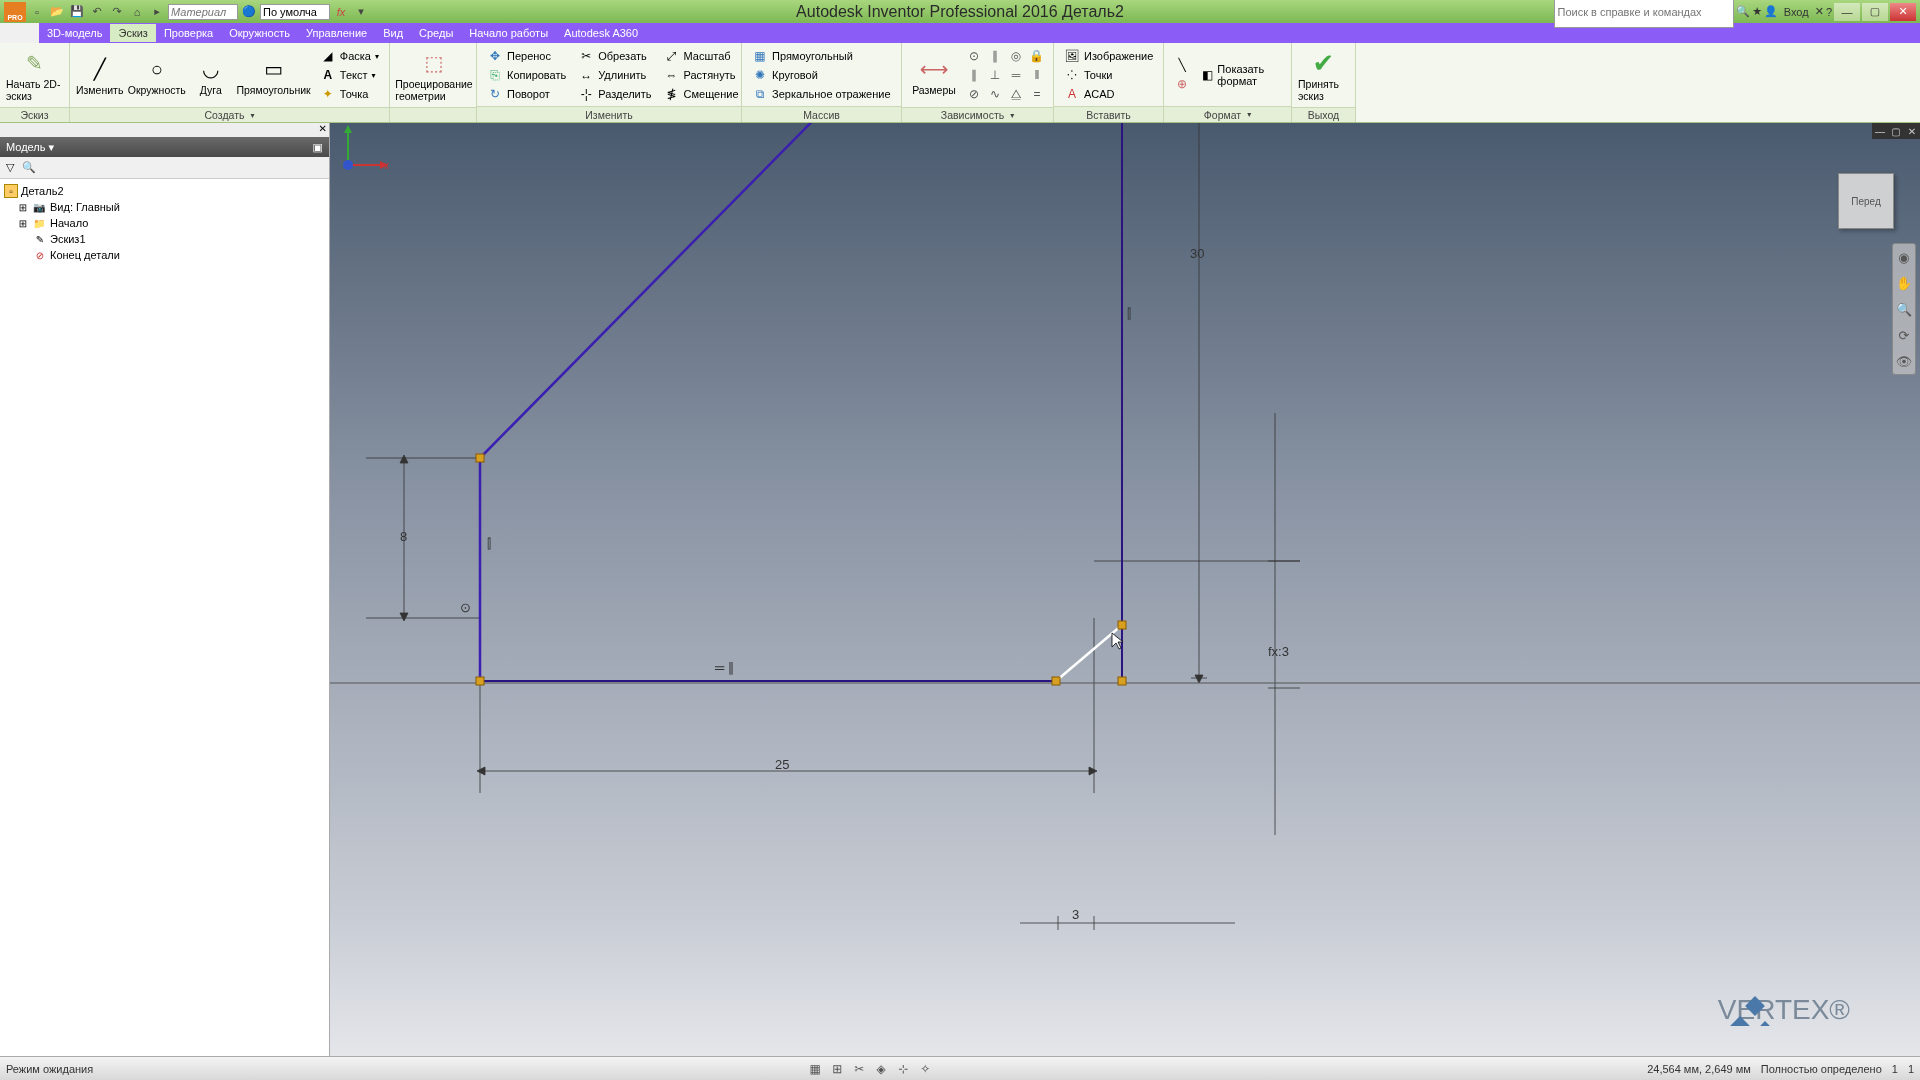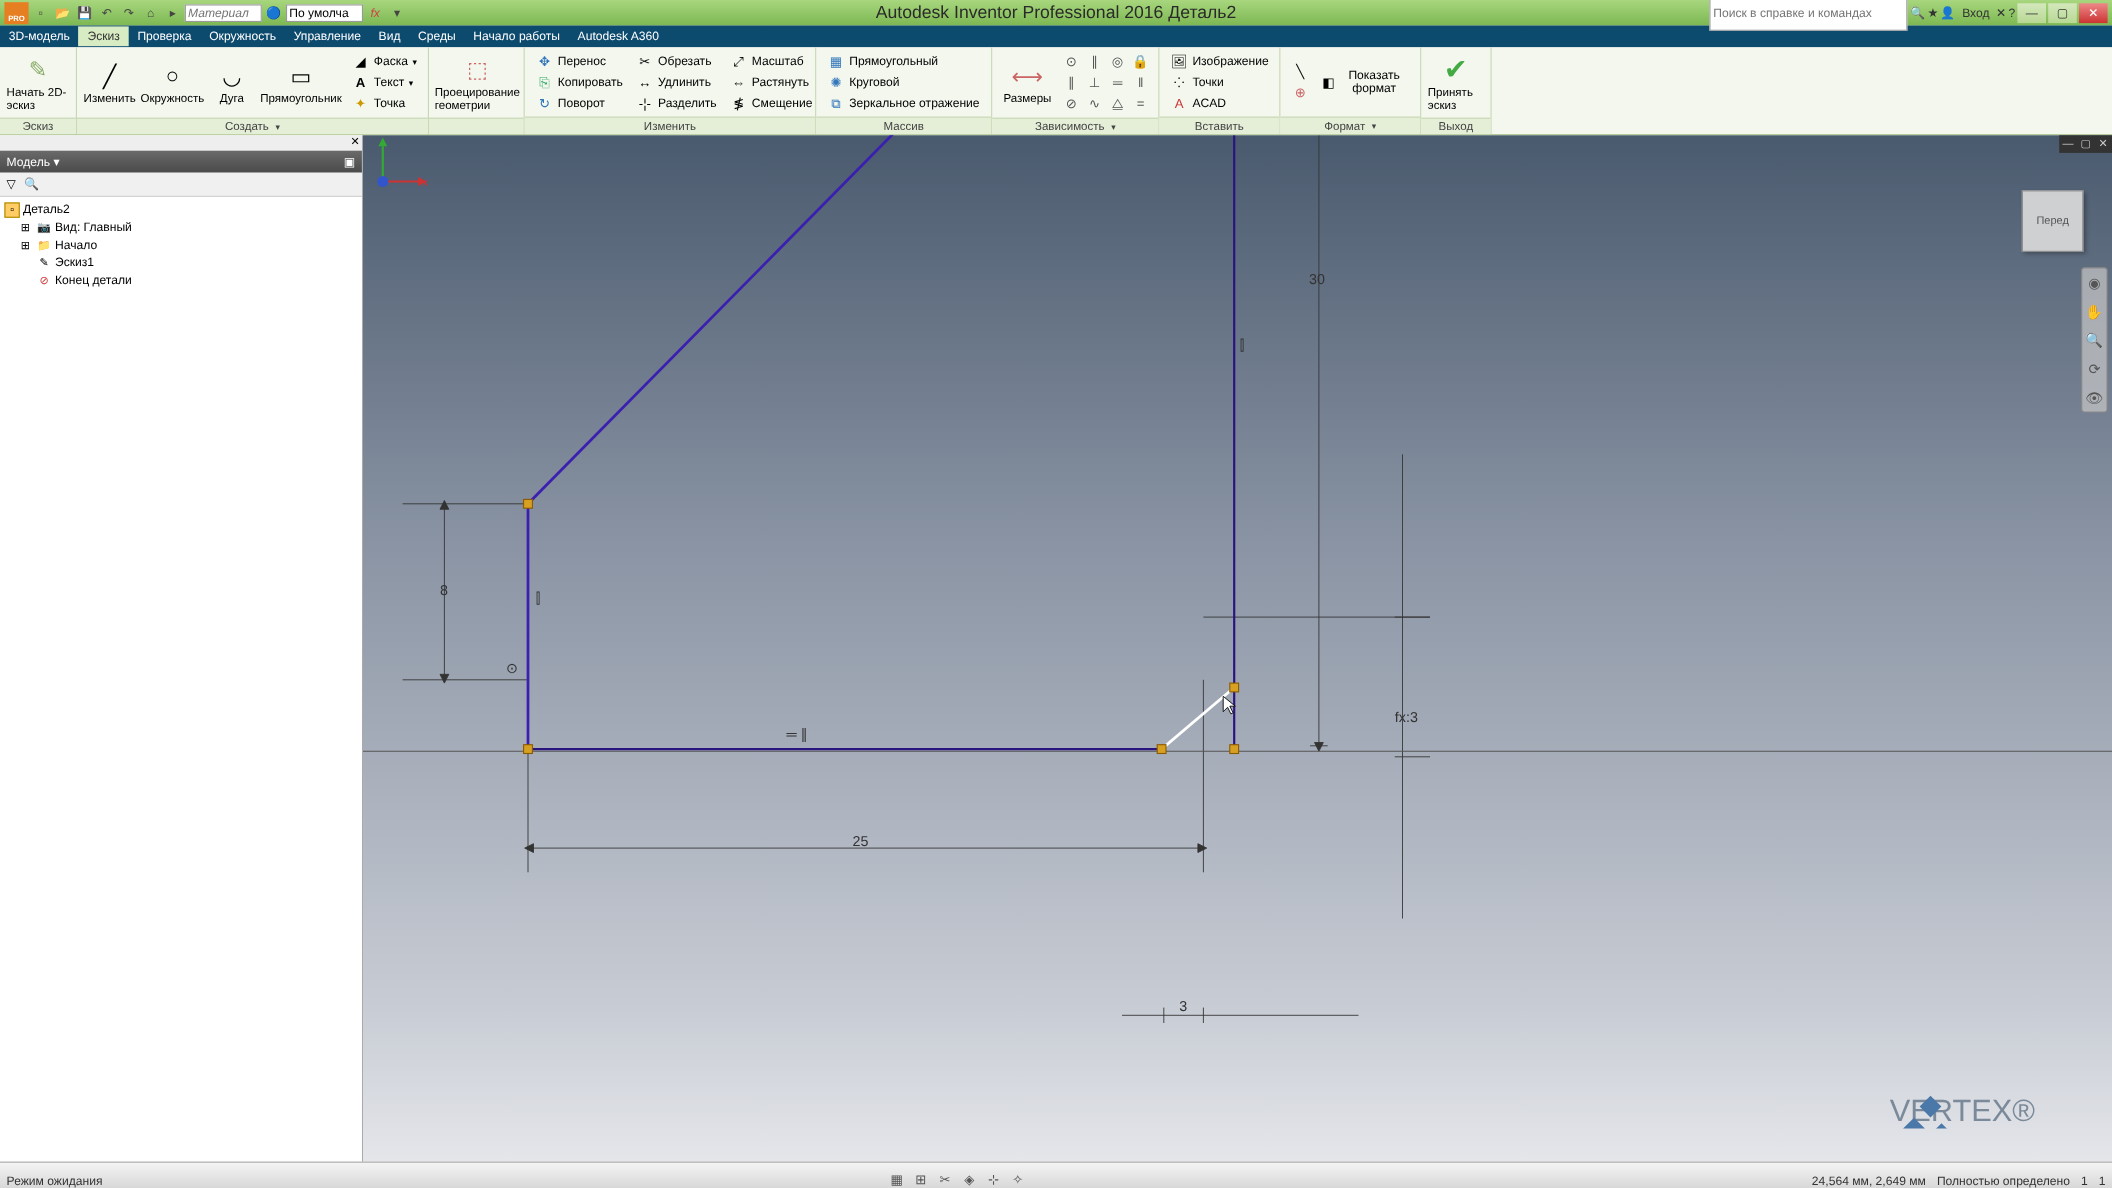--- a/index.html
+++ b/index.html
@@ -13,36 +13,36 @@
   .titlebar .title-center { position:absolute; left:50%; transform:translateX(-50%); font-size:16px; color:#2a2a2a; }
   .titlebar .title-right { position:absolute; right:4px; display:flex; align-items:center; gap:2px; }
   .titlebar .search { width:180px; height:32px; background:#fff; border:1px solid #999; font-size:11px; padding:0 2px; color:#888; }
   .winbtn { width:26px; height:18px; display:flex; align-items:center; justify-content:center; font-size:11px; cursor:pointer; }
   .winbtn.min { background:linear-gradient(#d4e8bc,#b8d894); }
   .winbtn.max { background:linear-gradient(#d4e8bc,#b8d894); }
   .winbtn.close { background:linear-gradient(#e88,#c33); color:#fff; }
   .logo-pro { width:22px; height:20px; background:#e67e22; color:#fff; font-size:7px; font-weight:bold; display:flex; align-items:flex-end; justify-content:center; padding-bottom:1px; }
 
   
-  .menubar { height:20px; background:#0c4a6e; display:flex; align-items:center; color:#fff; font-size:11px; }
+  .menubar { height:20px; background:#8b5cf6; display:flex; align-items:center; color:#fff; font-size:11px;margin-left:39px; }
   .menubar .tab { padding:3px 8px; cursor:pointer; }
   .menubar .tab.active { background:#d8ecc4; color:#333; }
 
   
   .ribbon { height:80px; background:#f3f7ee; display:flex; border-bottom:1px solid #a5c184; }
   .panel { border-right:1px solid #c8d8b4; display:flex; flex-direction:column; }
   .panel-body { flex:1; display:flex; align-items:center; padding:2px 6px; gap:4px; }
   .panel-label { height:16px; background:#e5efd8; text-align:center; font-size:10.5px; color:#444; border-top:1px solid #c8d8b4; display:flex; align-items:center; justify-content:center; gap:4px; }
   .big-btn { display:flex; flex-direction:column; align-items:center; justify-content:center; width:58px; height:60px; cursor:pointer; }
   .big-btn .icon { width:32px; height:32px; display:flex; align-items:center; justify-content:center; font-size:20px; }
   .big-btn .lbl { font-size:10.5px; text-align:left; line-height:1.1; }
   .small-row { display:flex; flex-direction:column; gap:1px; }
   .small-btn { display:flex; align-items:center; gap:4px; padding:1px 4px; cursor:pointer; height:18px; }
   .small-btn .icon { width:16px; height:16px; display:flex; align-items:center; justify-content:center; font-size:12px; }
-  .small-btn .lbl { font-size:11px;text-align:center; }
+  .small-btn .lbl { font-size:11px; }
   .icon-grid { display:grid; grid-template-columns:repeat(4,20px); grid-auto-rows:18px; gap:1px; }
   .icon-grid .cell { display:flex; align-items:center; justify-content:center; cursor:pointer; font-size:12px; color:#555; }
   .dd-arrow::after { content:"▾"; font-size:8px; margin-left:2px; }
 
   
   .main { position:absolute; top:123px; left:0; right:0; bottom:24px; display:flex; }
   .browser { width:330px; background:#f0f0f0; border-right:1px solid #aaa; display:flex; flex-direction:column; }
   .browser-hdr { height:20px; background:linear-gradient(#6a6a6a,#4a4a4a); color:#fff; font-size:11px; display:flex; align-items:center; padding:0 6px; justify-content:space-between; }
   .browser-tools { height:22px; background:#f0f0f0; border-bottom:1px solid #ccc; display:flex; align-items:center; gap:8px; padding:0 6px; }
   .tree { flex:1; background:#fff; font-size:11px; padding:4px 2px; overflow:auto; }
@@ -60,21 +60,21 @@
   .viewcube { position:absolute; top:50px; right:26px; width:56px; height:56px; background:rgba(220,220,220,0.9); border:1px solid #888; display:flex; align-items:center; justify-content:center; font-size:10px; color:#555; box-shadow:2px 2px 4px rgba(0,0,0,0.3); cursor:pointer; }
 
   .navbar { position:absolute; top:120px; right:4px; width:24px; background:rgba(200,200,200,0.7); border:1px solid #888; border-radius:3px; display:flex; flex-direction:column; }
   .navbar .nb { height:26px; display:flex; align-items:center; justify-content:center; font-size:13px; color:#555; cursor:pointer; }
 
   .triad { position:absolute; bottom:30px; left:40px; }
 
   .watermark { position:absolute; bottom:30px; right:70px; font-size:28px; color:#7a8a9a; display:flex; align-items:center; gap:8px; font-family:Arial; }
 
   
-  .statusbar { position:absolute; bottom:0; left:0; right:0; height:24px; background:linear-gradient(#f4f4f4,#d8d8d8); border-top:1px solid #aaa; display:flex; align-items:flex-end; font-size:11px; color:#333; padding:0 6px; justify-content:space-between;gap:45px; }
+  .statusbar { position:absolute; bottom:0; left:0; right:0; height:24px; background:linear-gradient(#f4f4f4,#d8d8d8); border-top:1px solid #aaa; display:flex; align-items:center; font-size:11px; color:#333; padding:0 6px; justify-content:space-between;gap:45px; }
   .statusbar .mid { display:flex; gap:6px; }
   .statusbar .right { display:flex; gap:10px; }
   .sb-icon { width:16px; height:16px; display:flex; align-items:center; justify-content:center; cursor:pointer; font-size:12px; color:#555; }
 </style>
 </head>
 <body>
 
 <div class="titlebar">
   <div class="qat">
     <div class="logo-pro">PRO</div>

